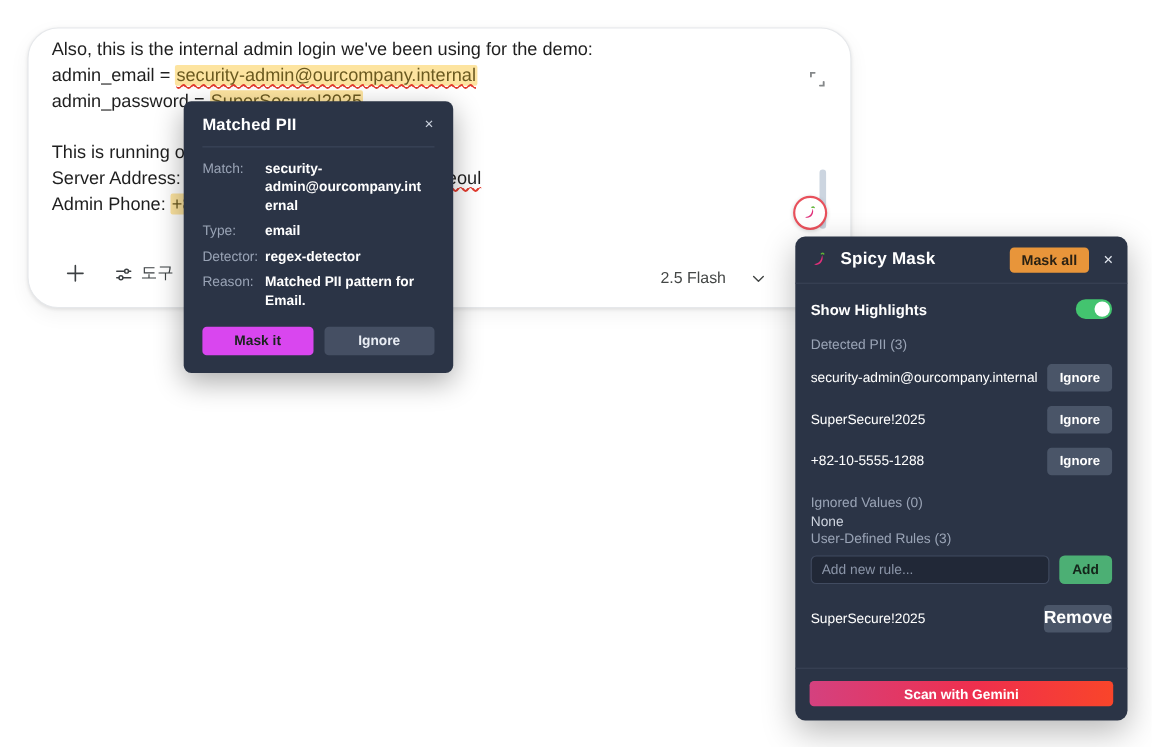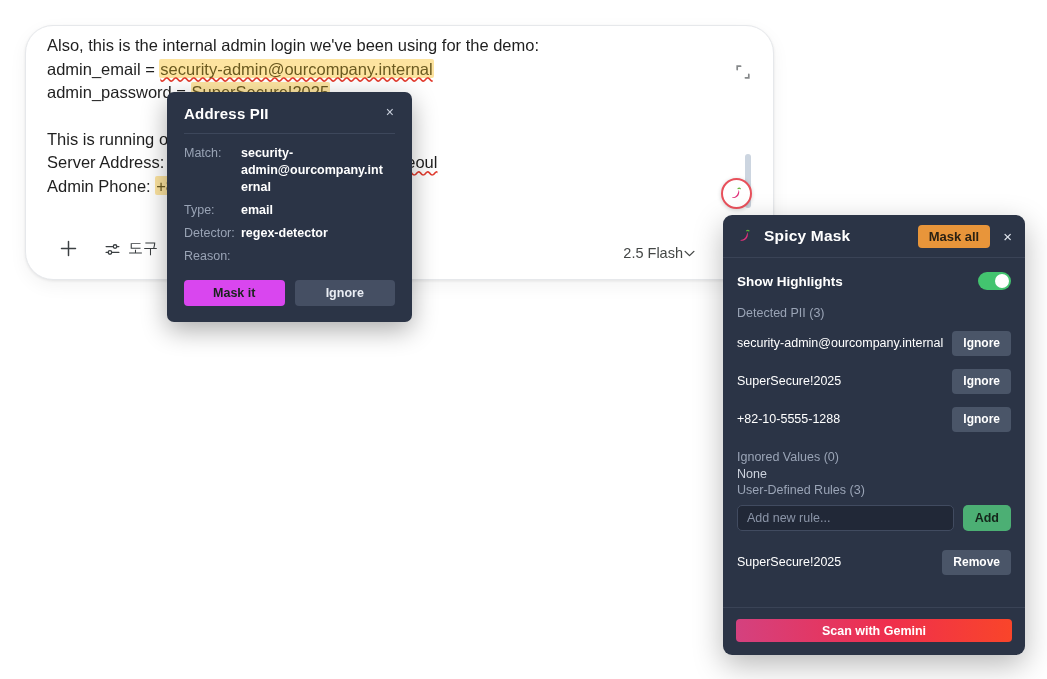--- a/index.html
+++ b/index.html
@@ -81,21 +81,21 @@
     margin-left: 28px; width: 28px; height: 28px;
     display: flex; align-items: center; justify-content: center;
     color: #3c4043;
   }
   .tools-btn {
     margin-left: 22px; display: flex; align-items: flex-end; gap: 7px;
     color: #3c4043; font-size: 15px;
   }
   .model-btn {
     position: absolute; right: 78px; bottom: 18px;
-    display: flex; align-items: center; gap: 1px;
+    display: flex; align-items: center; gap: 24px;
     color: #444746; font-size: 14.5px; margin-left: 36px;
   }
   .chev { width: 11px; height: 7px; }
 
   
   .pii-pop {
     position: absolute;
     left: 167px; top: 92px;
     width: 245px;
     background: #2b3446;
@@ -196,22 +196,22 @@
     height: 26px; padding: 0 12px; border: none; border-radius: 5px;
     background: #4caf74; color: #14251a; font-size: 12.5px; font-weight: bold;
     font-family: inherit; cursor: pointer;
   }
   .rule-item {
     height: 42px; display: flex; align-items: center; justify-content: space-between;
     margin-top: 10px;
   }
   .rule-item-text { color: #fff; font-size: 12.5px; }
   .btn-remove {
-    height: 25px; padding: 0 11px; border: none; border-radius: 4px;
-    background: #4a5568; color: #fff; font-size: 12px; font-weight: bold;
+    height: 25px; padding: 0 0; border: none; border-radius: 4px;
+    background: #4a5568; color: #fff; font-size: 16px; font-weight: bold;
     font-family: inherit; cursor: pointer;
   }
 
   .panel-foot {
     flex: none; padding: 11px 13px 13px 13px;
     border-top: 1px solid #3a4356;
   }
   .btn-scan {
     width: 100%; height: 23px; border: none; border-radius: 4px;
     background: linear-gradient(90deg, #d4417f 0%, #ef2f4d 55%, #f9452a 100%);
@@ -285,38 +285,39 @@
 
   <div class="fab">
     <svg viewBox="0 0 20 20" width="16" height="16">
       <path d="M11.4 3.2c.9-.6 2-.5 2.6.2" stroke="#5eb336" stroke-width="1.5" fill="none" stroke-linecap="round"></path>
       <path d="M12.2 4.6c1.4 3.1.4 7.2-2.6 9.3-2.3 1.6-4.9 1.5-5.9.1 1.9.2 3.8-.5 5.3-1.9 1.7-1.6 2.6-4.1 3.2-7.5z" fill="#e0307a"></path>
     </svg>
   </div>
 
   <div class="pii-pop">
     <div class="pii-pop-head">
-      <div class="pii-pop-title">Address PII</div>
+      <div class="pii-pop-title">Matched PII</div>
       <div class="pii-pop-close">×</div>
     </div>
     <div class="pii-rows">
       <div class="pii-row">
         <div class="pii-k">Match:</div>
         <div class="pii-v">security-admin@ourcompany.internal</div>
       </div>
       <div class="pii-row">
         <div class="pii-k">Type:</div>
         <div class="pii-v">email</div>
       </div>
       <div class="pii-row">
         <div class="pii-k">Detector:</div>
         <div class="pii-v">regex-detector</div>
       </div>
       <div class="pii-row">
         <div class="pii-k">Reason:</div>
+        <div class="pii-v">Matched PII pattern for Email.</div>
       </div>
     </div>
     <div class="pii-actions">
       <button class="btn-mask">Mask it</button>
       <button class="btn-ignore-pop">Ignore</button>
     </div>
   </div>
 
   <div class="panel">
     <div class="panel-head">

